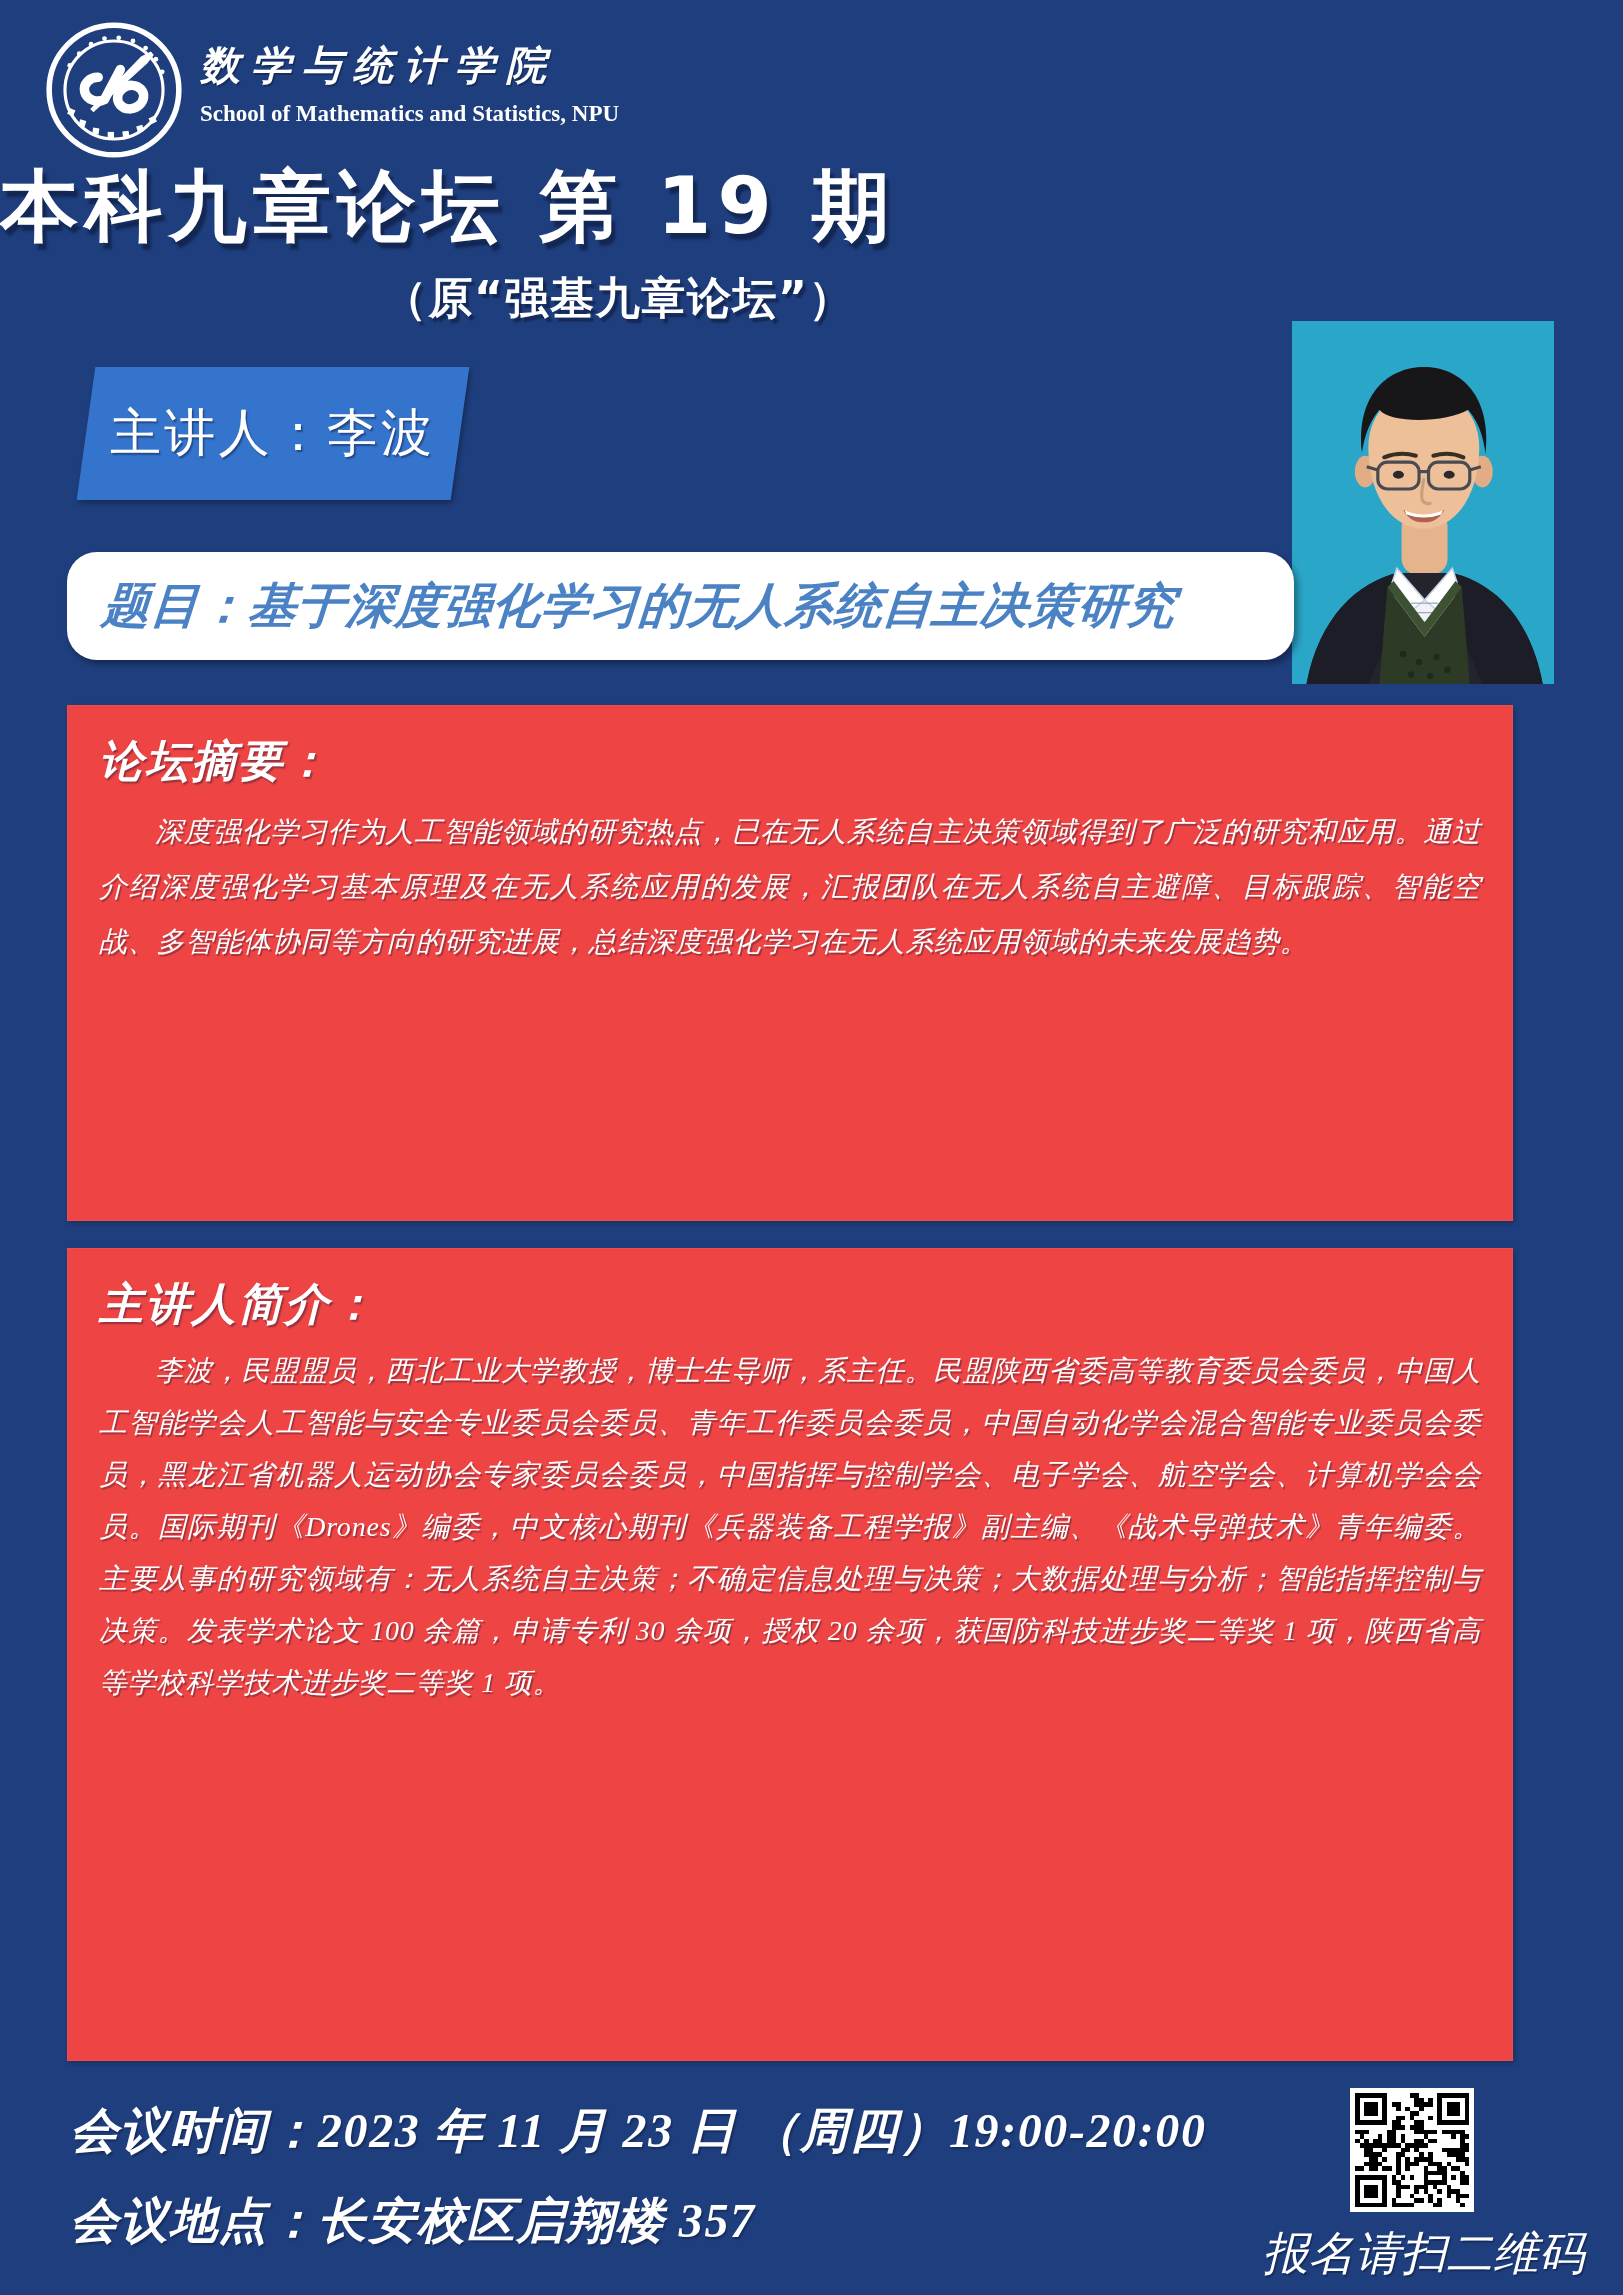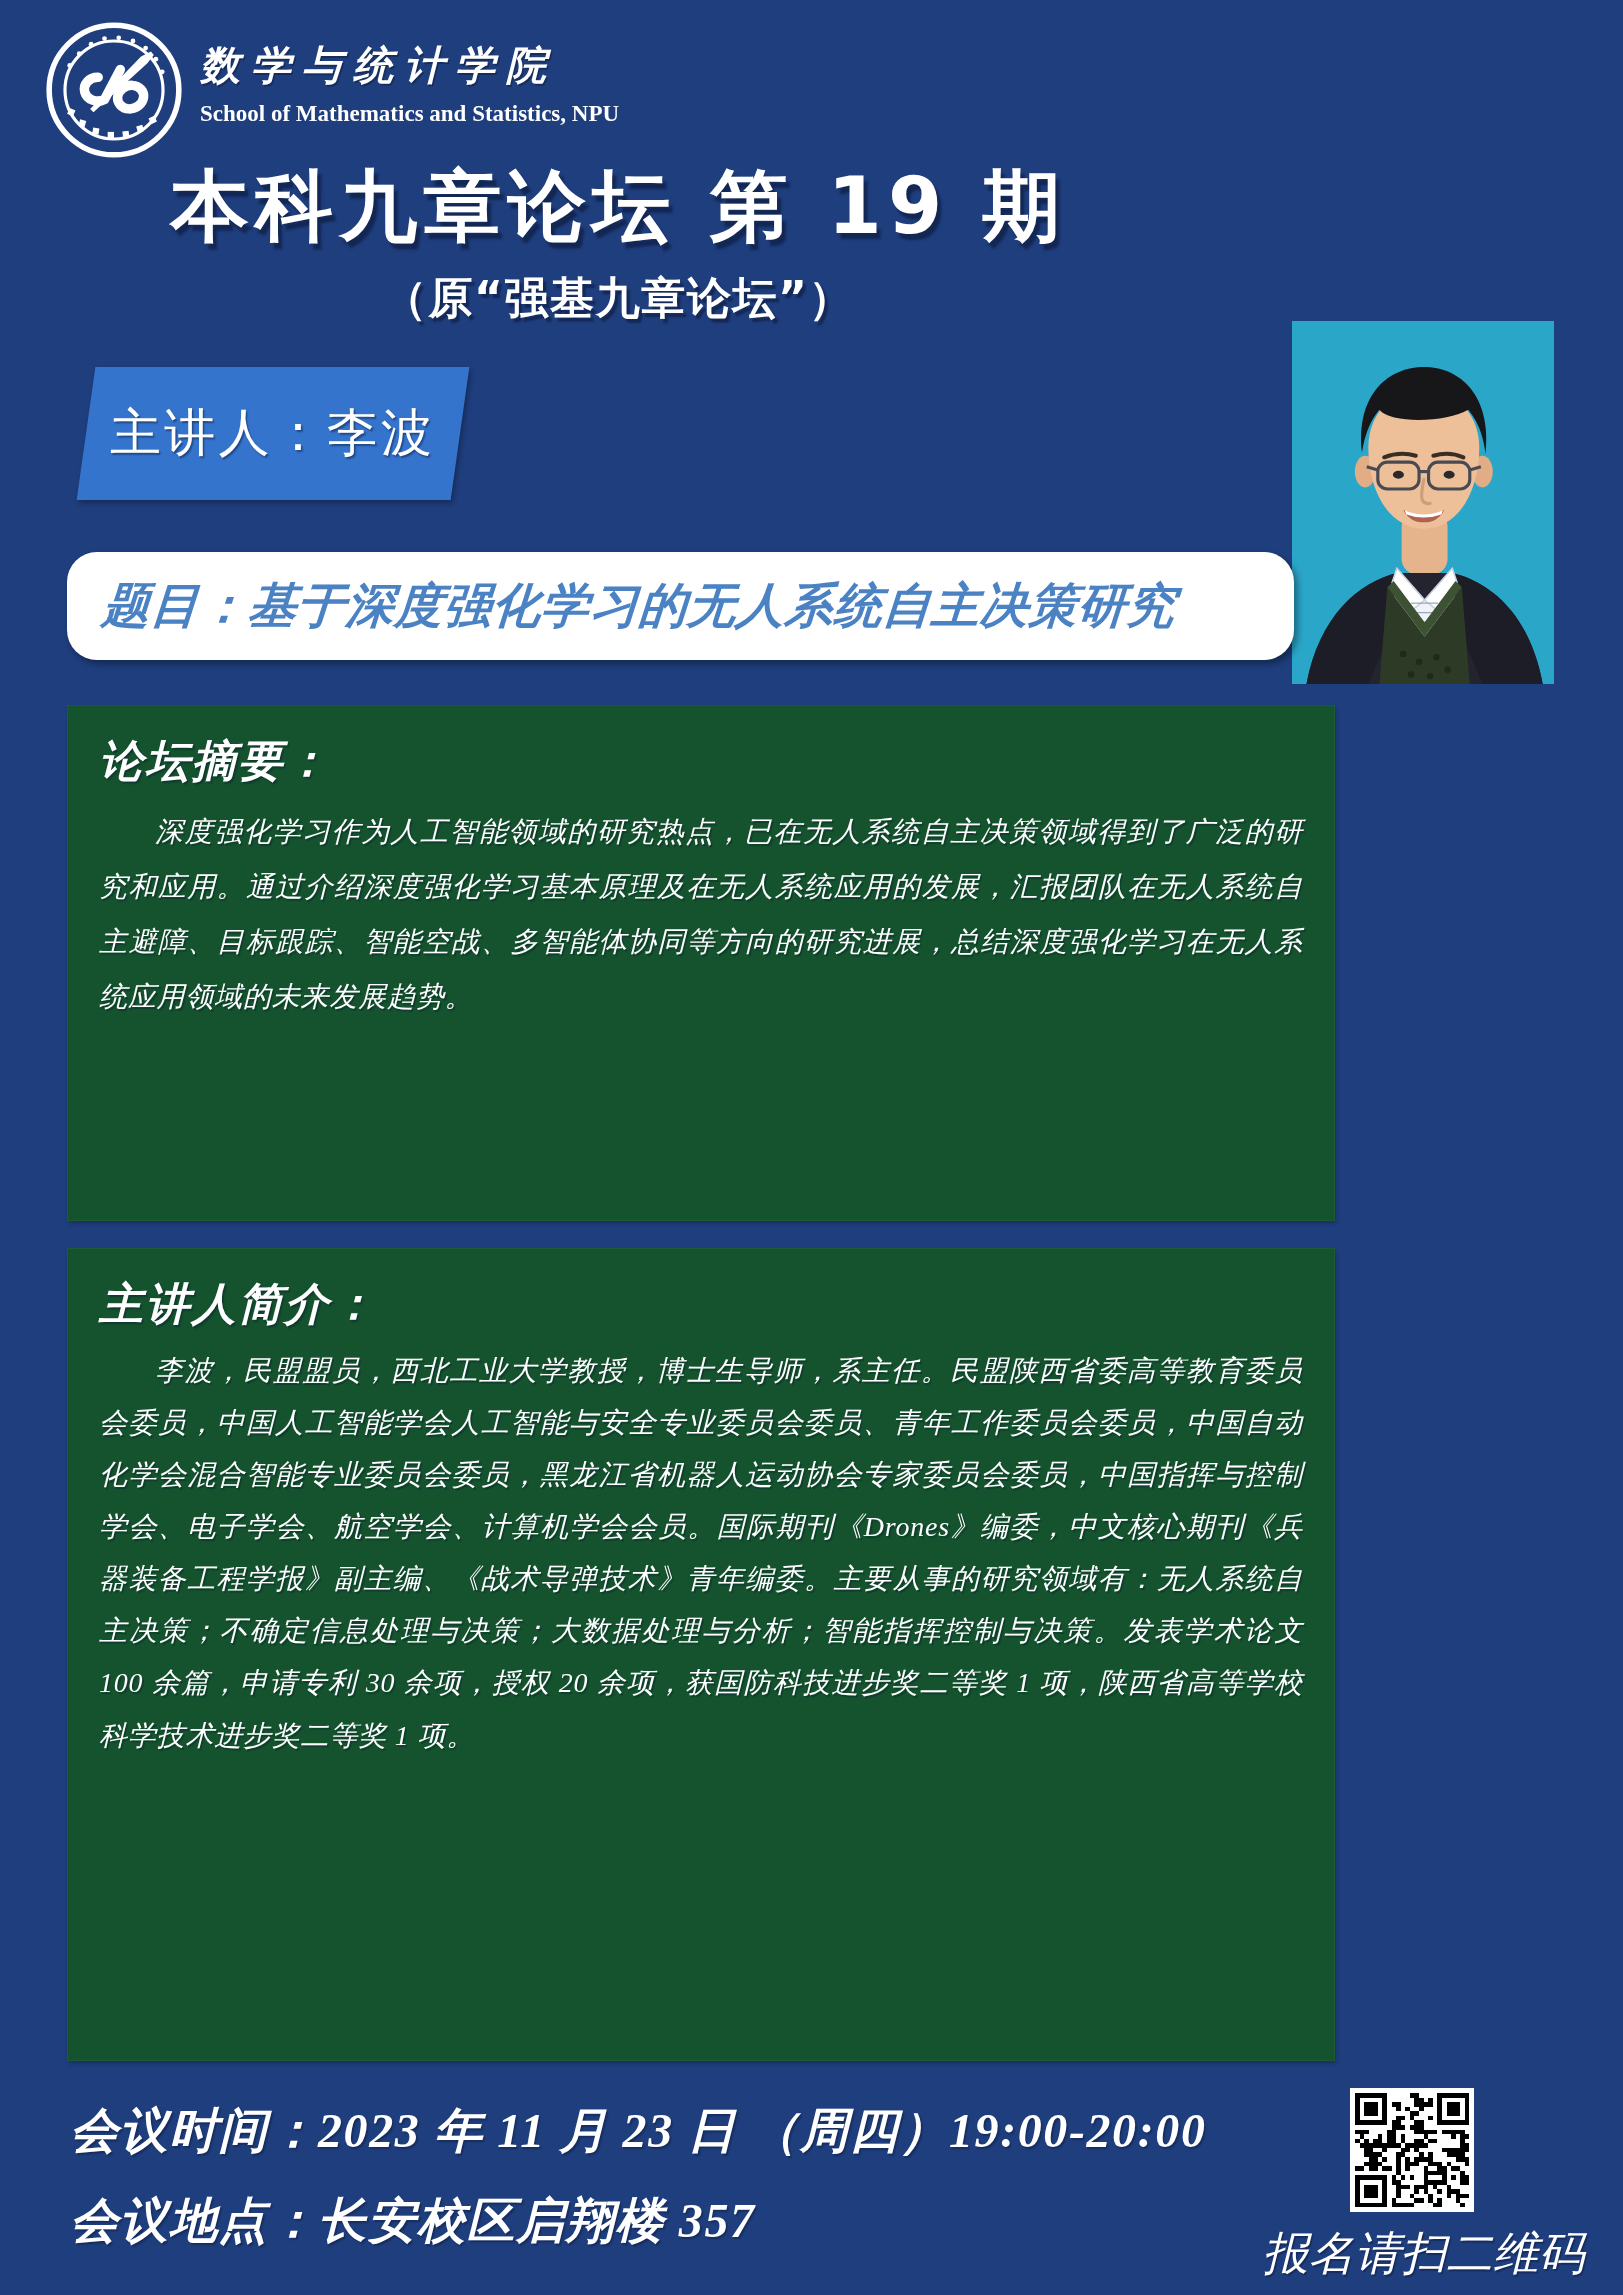--- a/index.html
+++ b/index.html
@@ -20,21 +20,20 @@
     letter-spacing:11px;white-space:nowrap;
     text-shadow:1.6px 1.6px 0 rgba(0,0,0,.25);
   }
   .school-en{
     font-family:Liberation Serif, serif;
     font-size:23px;font-weight:bold;margin-top:8px;white-space:nowrap;
   }
   
   .main-title{
     position:absolute;left:0;top:155px;width:1237px;
-    text-align:center;
     font-family:"DejaVu Sans","Liberation Sans",sans-serif;
     font-size:78px;font-weight:900;letter-spacing:6.3px;white-space:nowrap;
     text-shadow:4px 5.5px 2.4px rgba(10,20,50,.55);
   }
   .sub-title{
     position:absolute;left:0;top:269px;width:1237px;
     text-align:center;
     font-family:"DejaVu Sans","Liberation Sans",sans-serif;
     font-size:44px;font-weight:700;letter-spacing:1.6px;white-space:nowrap;
     text-shadow:3.2px 4px 1.6px rgba(10,20,50,.5);
@@ -66,22 +65,22 @@
   }
   .topic-banner .inner{
     padding-left:35px;
     color:#4a82c4;
     font-size:48px;font-weight:bold;font-style:italic;
     letter-spacing:0.8px;white-space:nowrap;
     transform:skewX(-4deg);transform-origin:left center;
   }
   
   .panel{
-    position:absolute;left:67px;width:1268px;
-    background:#14532d;
+    position:absolute;left:67px;width:1446px;
+    background:#ef4444;
     box-shadow:inset 0 0 0 0.8px rgba(255,255,255,.06),2.4px 3.2px 4.8px rgba(0,0,0,.25);
     box-sizing:border-box;
     padding:27px 32px 0 32px;
   }
   .panel-abstract{top:705px;height:516px;}
   .panel-bio{top:1248px;height:813px;}
   .panel-heading{
     font-size:44px;font-weight:bold;font-style:italic;
     letter-spacing:2.4px;
     text-shadow:1.6px 2.4px 1.6px rgba(10,20,50,.4);

